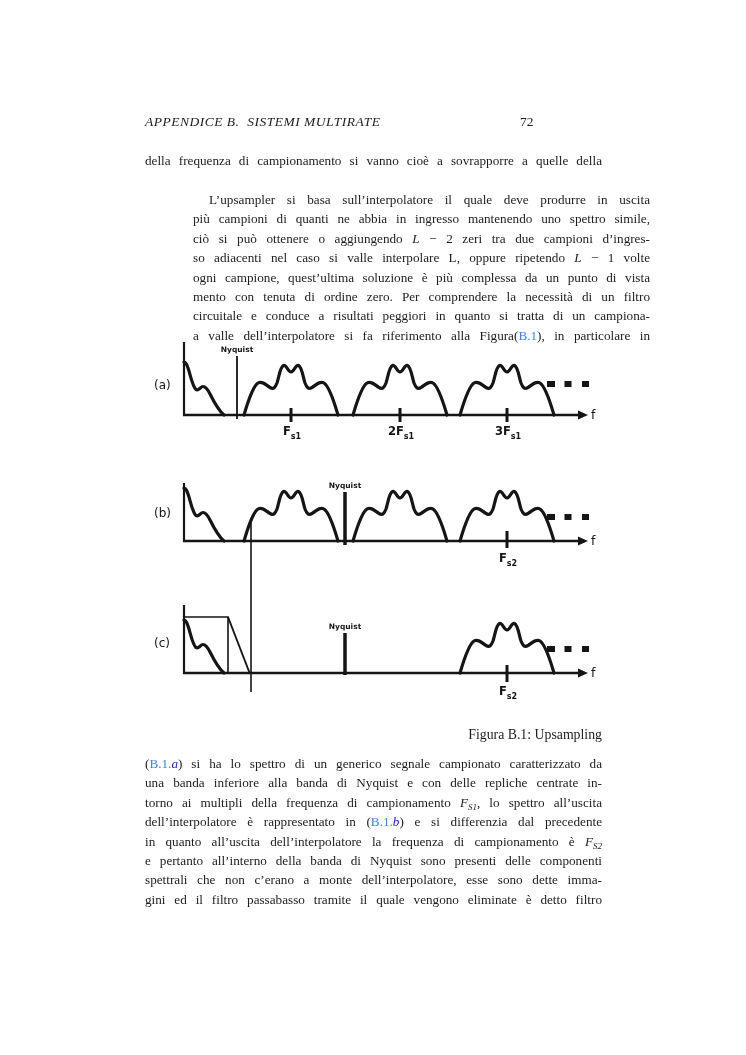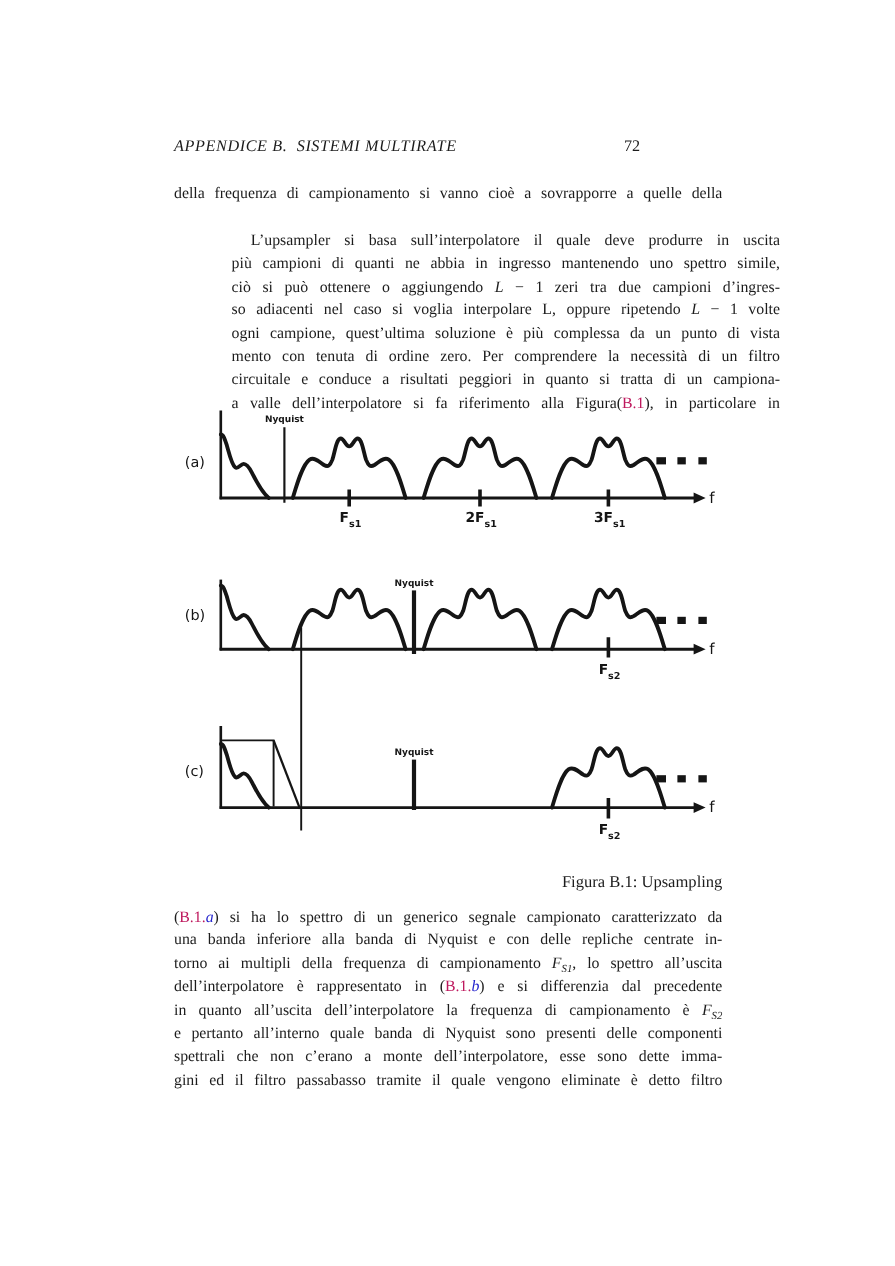--- a/index.html
+++ b/index.html
@@ -17,21 +17,21 @@
   .textblock { position:absolute; left:145px; width:457px; font-size:13.2px; }
   #para1 { top:151px; }
   #para2 { top:190px;margin-left:48px; }
   #para3 { top:754px; }
   .tline {
     height:19.4px; line-height:19.4px; overflow:hidden;
     text-align:justify; text-align-last:justify;
   }
   .tline.noj { text-align-last:left; }
   .seg-i  { font-style:italic; }
-  .seg-l  { color:#be185d; }
+  .seg-l  { color:#3b82f6; }
   .seg-li { color:#2222cc; font-style:italic; }
   .seg-sub{ font-size:9px; font-style:italic; vertical-align:-3px; }
   .caption {
     position:absolute; left:145px; width:457px; top:727px;
     text-align:right; font-size:13.8px;
   }
   .figure-svg { position:absolute; left:140px; top:338px; }
   .figline   { stroke:#151515; fill:none; }
   .figfill   { fill:#151515; stroke:none; }
   .figtext   { font-family:"DejaVu Sans", sans-serif; fill:#151515; }
@@ -48,34 +48,34 @@
 
   <div class="running-head-title">APPENDICE B.  SISTEMI MULTIRATE</div>
   <div class="running-head-page">72</div>
 
   <div class="textblock" id="para1">
       <div class="tline"><span>della frequenza di campionamento si vanno cioè a sovrapporre a quelle della</span></div>
     </div>
   <div class="textblock" id="para2">
       <div class="tline" style="text-indent: 16px;"><span>L’upsampler si basa sull’interpolatore il quale deve produrre in uscita</span></div>
       <div class="tline"><span>più campioni di quanti ne abbia in ingresso mantenendo uno spettro simile,</span></div>
-      <div class="tline"><span>ciò si può ottenere o aggiungendo </span><span class="seg-i">L</span><span> − 1 zeri tra due campioni d’ingres-</span></div>
-      <div class="tline"><span>so adiacenti nel caso si voglia interpolare L, oppure ripetendo </span><span class="seg-i">L</span><span> − 1 volte</span></div>
+      <div class="tline"><span>ciò si può ottenere o aggiungendo </span><span class="seg-i">L</span><span> − 2 zeri tra due campioni d’ingres-</span></div>
+      <div class="tline"><span>so adiacenti nel caso si valle interpolare L, oppure ripetendo </span><span class="seg-i">L</span><span> − 1 volte</span></div>
       <div class="tline"><span>ogni campione, quest’ultima soluzione è più complessa da un punto di vista</span></div>
       <div class="tline"><span>mento con tenuta di ordine zero. Per comprendere la necessità di un filtro</span></div>
       <div class="tline"><span>circuitale e conduce a risultati peggiori in quanto si tratta di un campiona-</span></div>
       <div class="tline"><span>a valle dell’interpolatore si fa riferimento alla Figura(</span><span class="seg-l">B.1</span><span>), in particolare in</span></div>
     </div>
   <div class="textblock" id="para3">
       <div class="tline"><span>(</span><span class="seg-l">B.1.</span><span class="seg-li">a</span><span>) si ha lo spettro di un generico segnale campionato caratterizzato da</span></div>
       <div class="tline"><span>una banda inferiore alla banda di Nyquist e con delle repliche centrate in-</span></div>
       <div class="tline"><span>torno ai multipli della frequenza di campionamento </span><span class="seg-i">F</span><span class="seg-sub">S1</span><span>, lo spettro all’uscita</span></div>
       <div class="tline"><span>dell’interpolatore è rappresentato in (</span><span class="seg-l">B.1.</span><span class="seg-li">b</span><span>) e si differenzia dal precedente</span></div>
       <div class="tline"><span>in quanto all’uscita dell’interpolatore la frequenza di campionamento è </span><span class="seg-i">F</span><span class="seg-sub">S2</span></div>
-      <div class="tline"><span>e pertanto all’interno quale banda di Nyquist sono presenti delle componenti</span></div>
+      <div class="tline"><span>e pertanto all’interno della banda di Nyquist sono presenti delle componenti</span></div>
       <div class="tline"><span>spettrali che non c’erano a monte dell’interpolatore, esse sono dette imma-</span></div>
       <div class="tline"><span>gini ed il filtro passabasso tramite il quale vengono eliminate è detto filtro</span></div>
     </div>
 
   <div class="caption">Figura B.1: Upsampling</div>
 
   <svg class="figure-svg" width="478" height="378" viewBox="0 0 478 378" xmlns="http://www.w3.org/2000/svg">
     <defs>
       <path id="crown" d="M-47 0 C-44 -10 -39 -28 -33 -32 C-29 -34.5 -25 -30 -21 -27.5 C-17.5 -25.5 -16 -27 -14 -32 C-12 -38 -11 -48 -7.5 -49.5 C-4.5 -50.5 -3 -43 0 -43 C3 -43 4.5 -50.5 7.5 -49.5 C11 -48 12 -38 14 -32 C16 -27 17.5 -25.5 21 -27.5 C25 -30 29 -34.5 33 -32 C39 -28 44 -10 47 0"></path>
       <path id="baseband" d="M0 -53 C2 -53 3 -50 5 -44 C7 -37 9 -28 12 -25.5 C14.5 -23.5 16.5 -28.5 19 -28.5 C21.5 -28.5 23.5 -26 26 -21 C30 -13 35 -4 40 0"></path>

